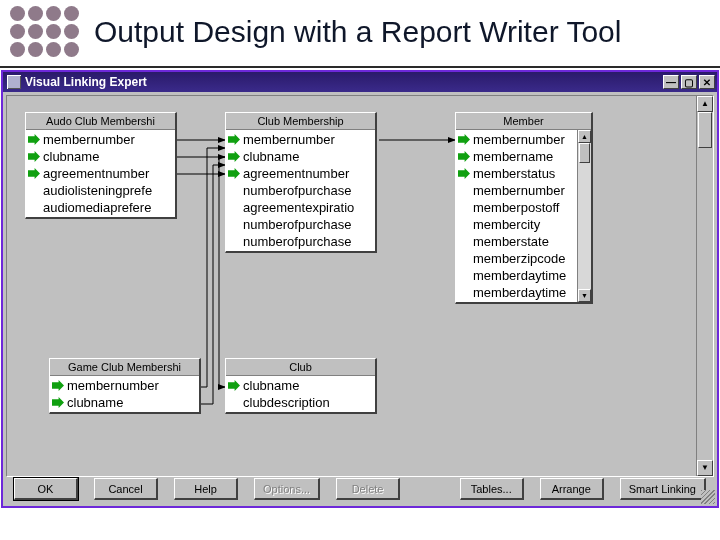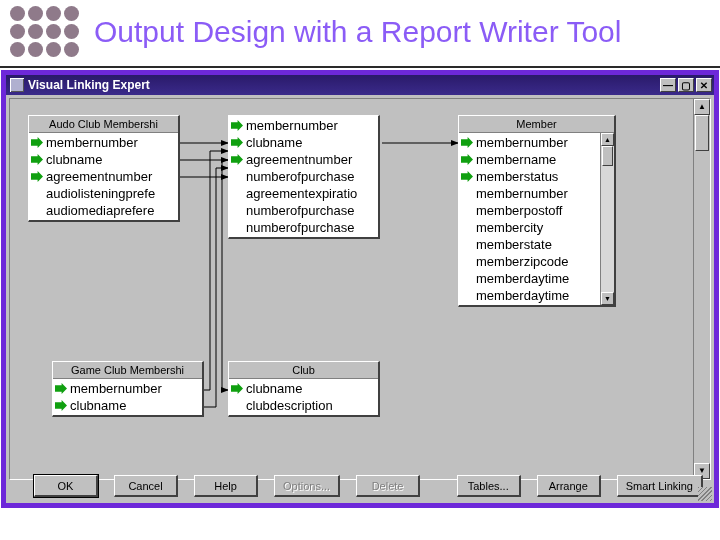--- a/index.html
+++ b/index.html
@@ -27,30 +27,30 @@
   }
   .dot {
     width: 15px; height: 15px;
     background: #8f7a8a;
     border-radius: 50%;
   }
   .slide-title {
     font-family: Arial, sans-serif;
     font-size: 30px;
     line-height: 1.05;
-    color: #8b5cf6;
+    color: #0f172a;
     font-weight: 400;
   }
   .app-frame {
     position: relative;
     width: 718px;
     height: 438px;
     margin: 2px auto 0 auto;
     background: #c0c0c0;
-    border: 5px solid #6d28d9;
+    border: 2px solid #6d28d9;
   }
   .titlebar {
     height: 20px;
     background: linear-gradient(#2a1a6a,#3a2a8a);
     color: #fff;
     display: flex;
     align-items: center;
     padding: 0 2px 0 4px;
     font-weight: bold;
     font-size: 12px;
@@ -191,21 +191,21 @@
     background: #c0c0c0;
     border-top: 1px solid #fff;
     border-left: 1px solid #fff;
     border-right: 2px solid #404040;
     border-bottom: 2px solid #404040;
     font-size: 11px;
     text-align: center;
     line-height: 20px;
     cursor: default;
   }
-  .btn.default { box-shadow: 0 0 0 1px #000; margin-left: 17px; }
+  .btn.default { box-shadow: 0 0 0 1px #000; }
   .btn.disabled { color: #808080; text-shadow: 1px 1px #fff; }
   .button-row .gap { flex: 1; }
 
   .resize-grip {
     position:absolute; right:2px; bottom:2px; width:14px; height:14px;
     background: repeating-linear-gradient(135deg,#808080 0 1px,#c0c0c0 1px 3px);
   }
 </style>
 </head>
 <body>
@@ -283,20 +283,21 @@
               </div>
             <div class="fld">
                 <span class="nokey"></span>
                 <span>audiomediaprefere</span>
               </div>
           </div>
         </div>
       </div>
 
       <div class="tbl" style="left:218px; top:16px; width:152px;">
+        <div class="tbl-title">Club Membership</div>
         <div class="tbl-body">
           <div class="tbl-list">
             <div class="fld">
                 <span class="key"></span>
                 <span>membernumber</span>
               </div>
             <div class="fld">
                 <span class="key"></span>
                 <span>clubname</span>
               </div>
@@ -317,21 +318,21 @@
                 <span>numberofpurchase</span>
               </div>
             <div class="fld">
                 <span class="nokey"></span>
                 <span>numberofpurchase</span>
               </div>
           </div>
         </div>
       </div>
 
-      <div class="tbl" style="left:448px; top:16px; width:158px;">
+      <div class="tbl" style="left:448px; top:16px; width:138px;">
         <div class="tbl-title">Member</div>
         <div class="tbl-body">
           <div class="tbl-list" style="height:172px;">
             <div class="fld">
                 <span class="key"></span>
                 <span>membernumber</span>
               </div>
             <div class="fld">
                 <span class="key"></span>
                 <span>membername</span>

